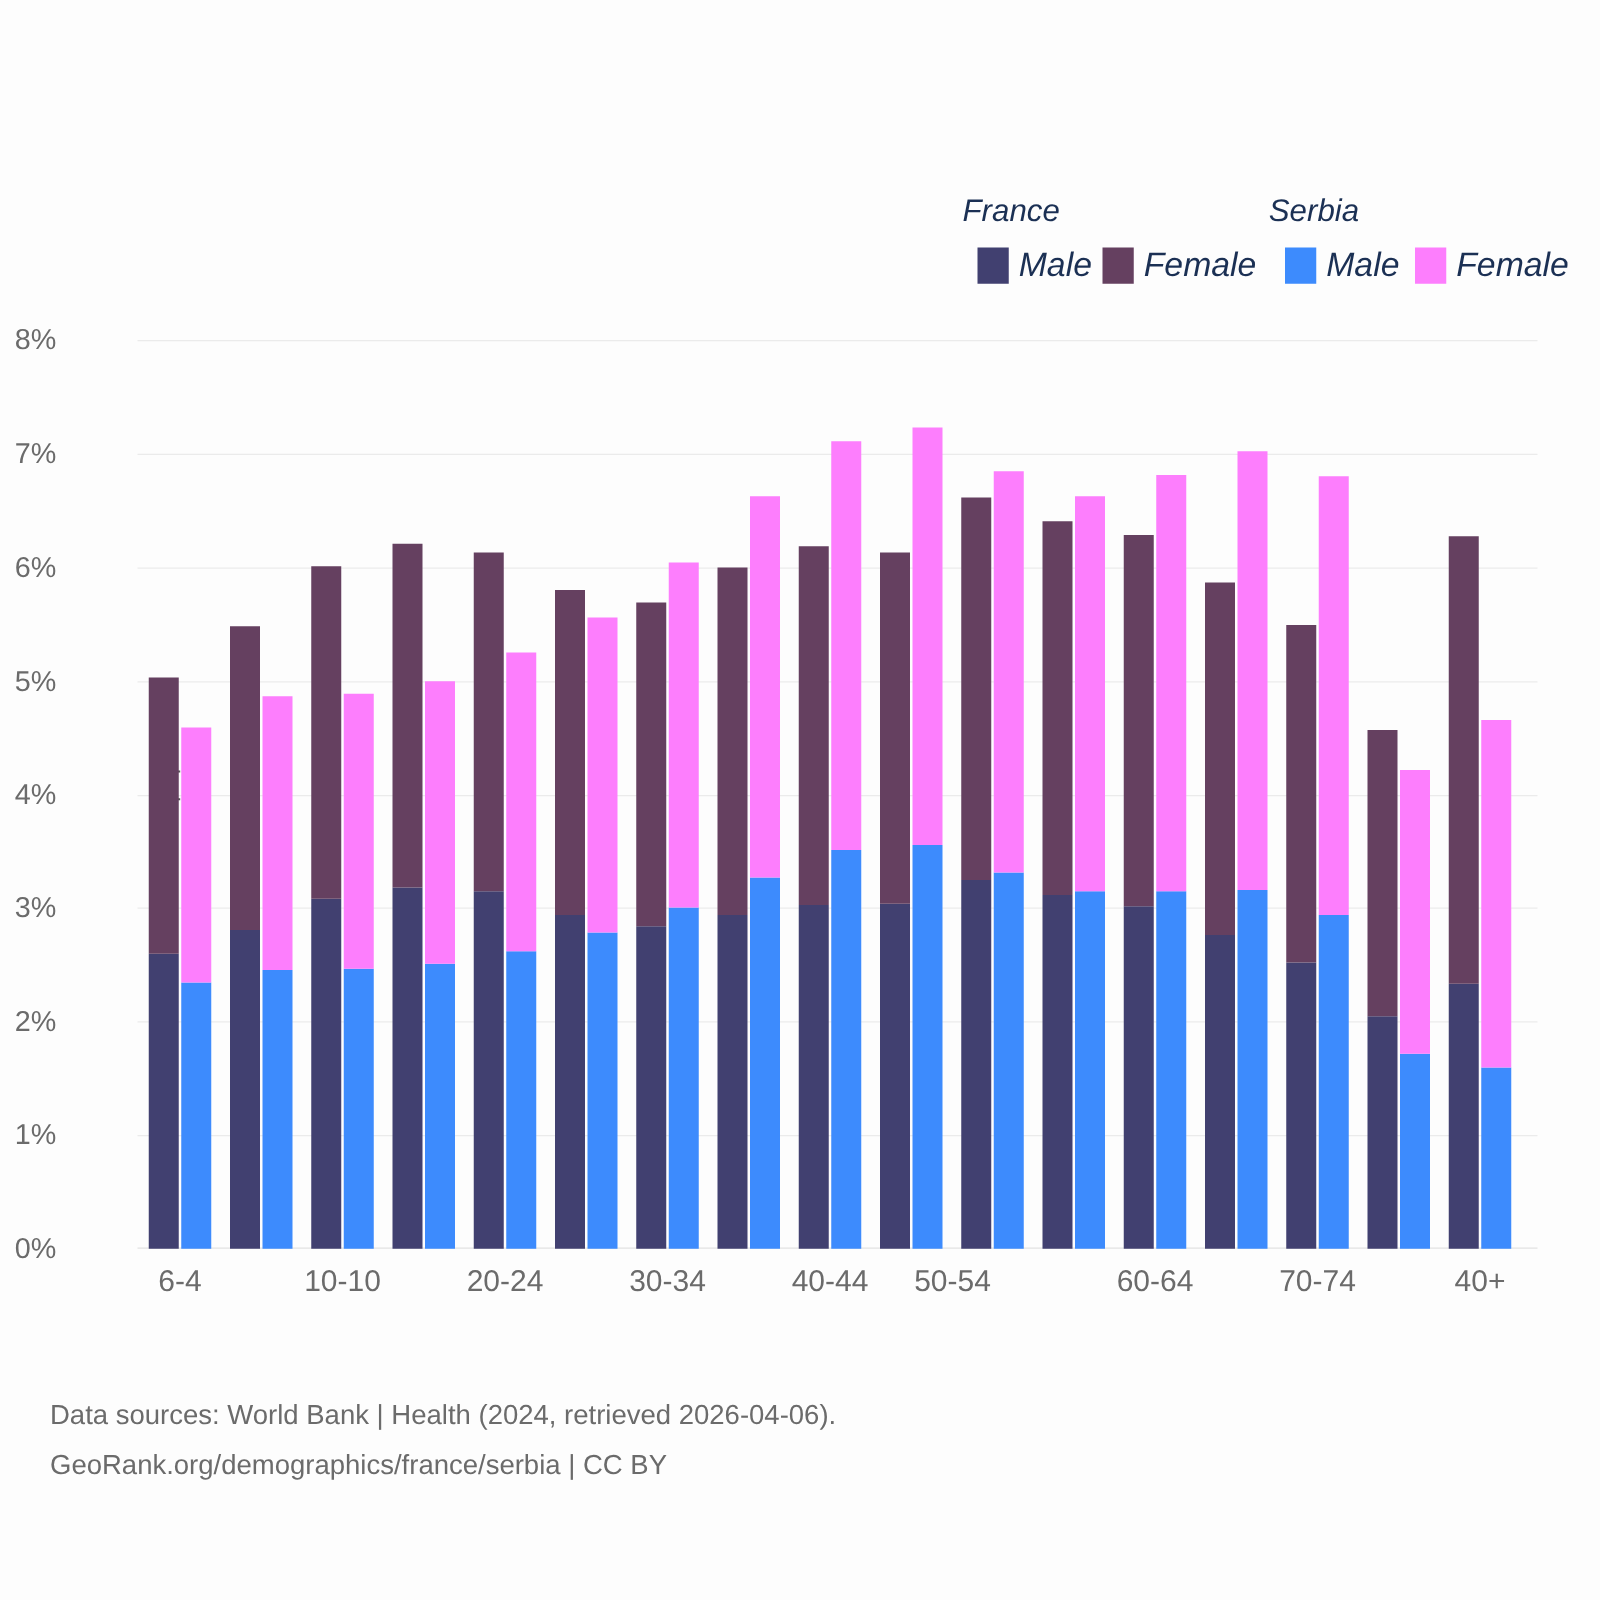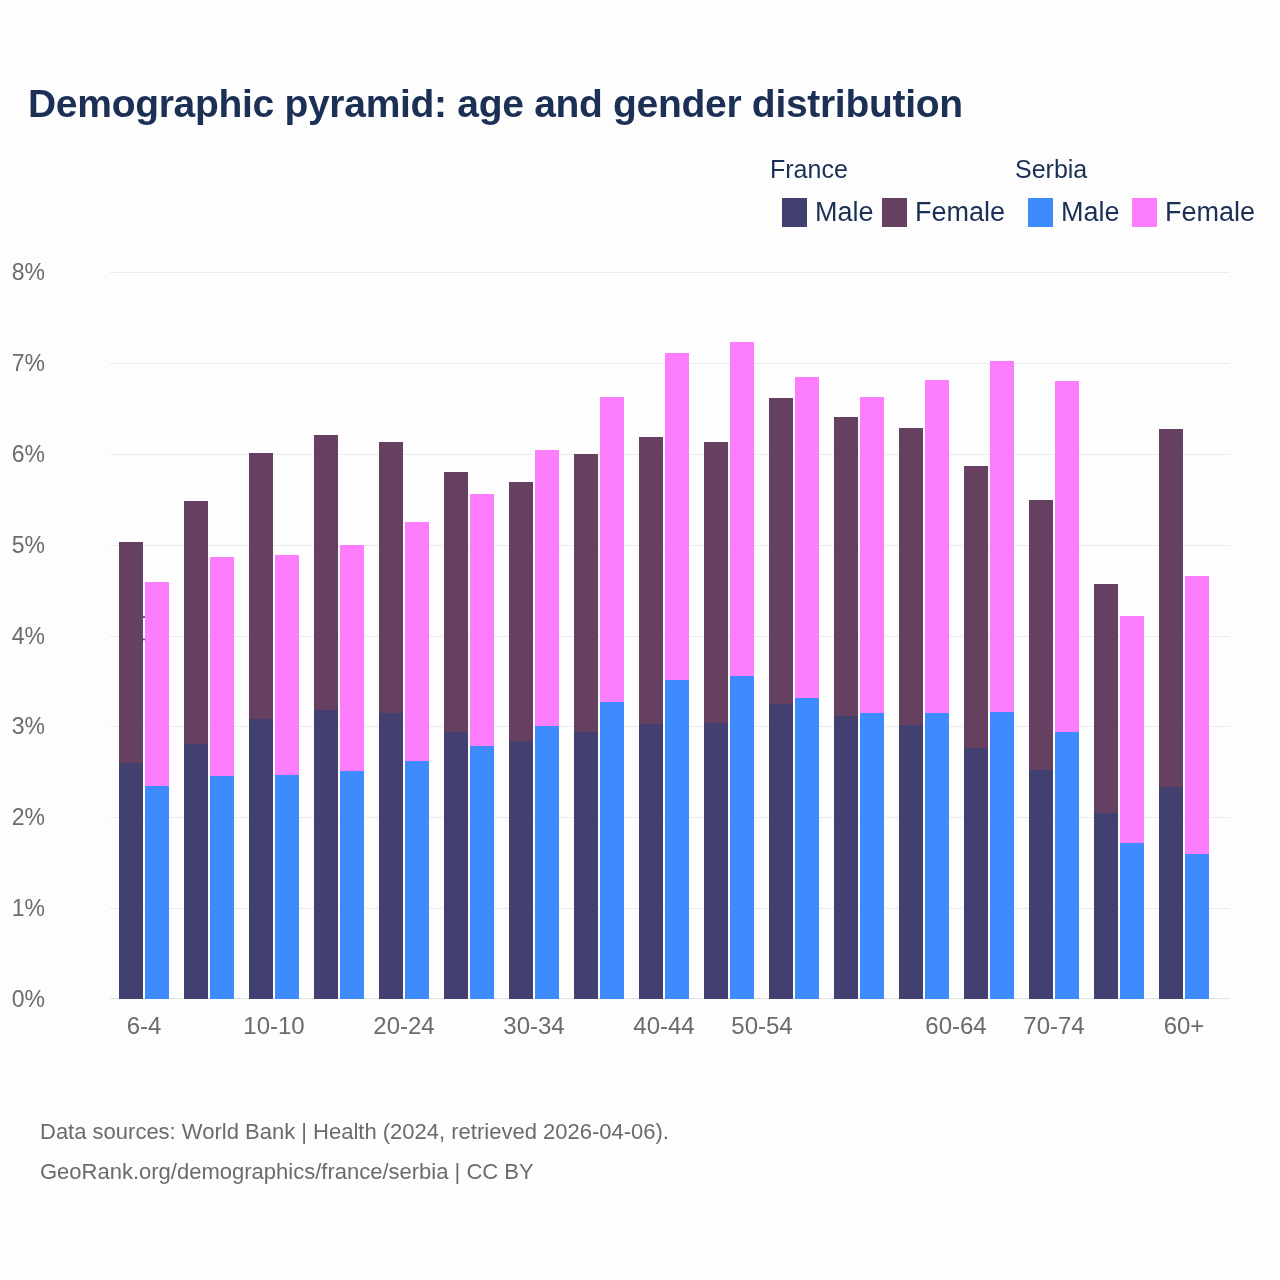--- a/index.html
+++ b/index.html
@@ -32,20 +32,21 @@
     white-space: nowrap;
   }
 
   
   .legend {
     position: absolute;
     left: 760px;
     top: 155px;
     width: 490px;
     height: 80px;
+    font-style: italic;
   }
   .legend-group-titles {
     position: absolute;
     left: 0;
     top: 0;
     width: 100%;
     height: 30px;
   }
   .legend-group-title {
     position: absolute;
@@ -164,21 +165,20 @@
     color: #6b6b6b;
     line-height: 40px;
   }
   .footer div { white-space: nowrap; }
 </style>
 </head>
 <body>
 
 <div id="root">
 
-  <div class="chart-title">Demographic pyramid: age and gender distribution</div>
 
   <div class="legend">
     <div class="legend-group-titles">
       <div class="legend-group-title france">France</div>
       <div class="legend-group-title serbia">Serbia</div>
     </div>
     <div class="legend-items">
       <div class="legend-item i0">
         <span class="legend-swatch" style="background: rgb(65, 64, 112);"></span>
         <span class="legend-label">Male</span>
@@ -347,21 +347,21 @@
       <div class="bar-group" style="left: 789px; width: 50px;">
         <div class="bar france" style="height: 570.695px;">
           <div class="seg seg-male" style="height: 274.442px; background: rgb(65, 64, 112);"></div>
           <div class="seg seg-female" style="bottom: 274.442px; height: 296.252px; background: rgb(101, 64, 96);"></div>
         </div>
         <div class="bar serbia" style="height: 618.859px;">
           <div class="seg seg-male" style="height: 286.256px; background: rgb(61, 139, 253);"></div>
           <div class="seg seg-female" style="bottom: 286.256px; height: 332.603px; background: rgb(253, 126, 253);"></div>
         </div>
       </div>
-      <div class="xtick-label" style="left: 814px; margin-left: 32px;">60-64</div>
+      <div class="xtick-label" style="left: 814px;">60-64</div>
       <div class="bar-group" style="left: 854px; width: 50px;">
         <div class="bar france" style="height: 533.436px;">
           <div class="seg seg-male" style="height: 250.815px; background: rgb(65, 64, 112);"></div>
           <div class="seg seg-female" style="bottom: 250.815px; height: 282.621px; background: rgb(101, 64, 96);"></div>
         </div>
         <div class="bar serbia" style="height: 637.942px;">
           <div class="seg seg-male" style="height: 287.165px; background: rgb(61, 139, 253);"></div>
           <div class="seg seg-female" style="bottom: 287.165px; height: 350.777px; background: rgb(253, 126, 253);"></div>
         </div>
       </div>
@@ -389,21 +389,21 @@
       <div class="bar-group" style="left: 1049px; width: 50px;">
         <div class="bar france" style="height: 569.786px;">
           <div class="seg seg-male" style="height: 211.739px; background: rgb(65, 64, 112);"></div>
           <div class="seg seg-female" style="bottom: 211.739px; height: 358.048px; background: rgb(101, 64, 96);"></div>
         </div>
         <div class="bar serbia" style="height: 422.569px;">
           <div class="seg seg-male" style="height: 145.4px; background: rgb(61, 139, 253);"></div>
           <div class="seg seg-female" style="bottom: 145.4px; height: 277.169px; background: rgb(253, 126, 253);"></div>
         </div>
       </div>
-      <div class="xtick-label" style="left: 1074px;">60+</div>
+      <div class="xtick-label" style="left: 1074px;">40+</div>
     </div>
 
   <div class="footer">
     <div>Data sources: World Bank | Health (2024, retrieved 2026-04-06).</div>
     <div>GeoRank.org/demographics/france/serbia | CC BY</div>
   </div>
 
 </div>
 
 </body></html>

